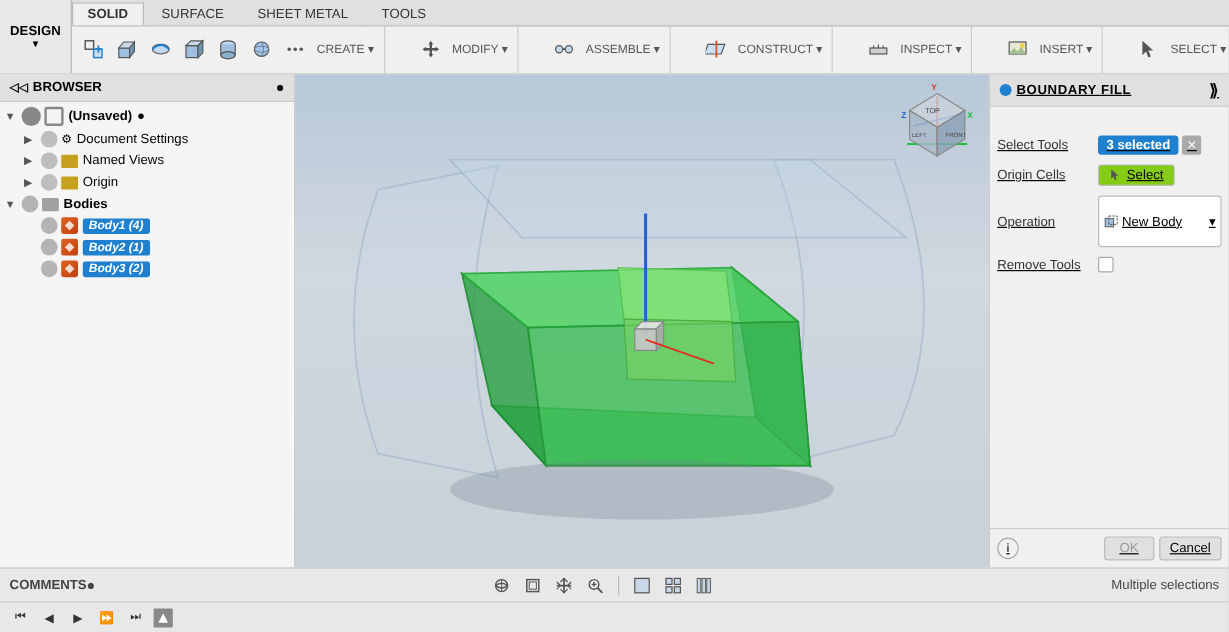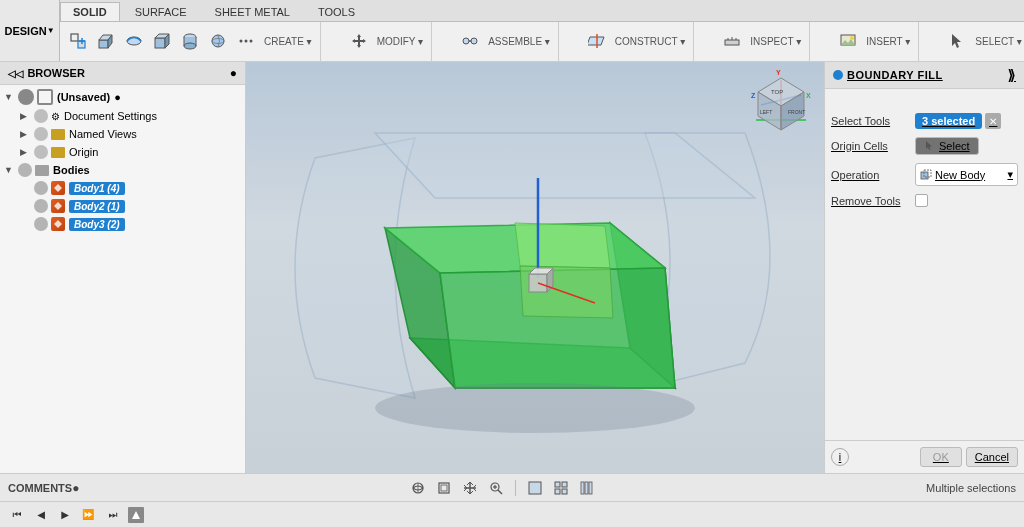--- a/index.html
+++ b/index.html
@@ -12,21 +12,21 @@
       display: flex;
       align-items: stretch;
       height: 62px;
       flex-shrink: 0;
     }
     .design-btn {
       background: #e8e8e8;
       border-right: 1px solid #bbb;
       padding: 0 10px;
       display: flex;
-      flex-direction: row;
+      flex-direction: column;
       align-items: center;
       justify-content: center;
       cursor: pointer;
       min-width: 60px;
     }
     .design-btn span { font-weight: bold; font-size: 11px; }
     .design-btn .arrow { font-size: 8px; }
 
     .tabs-and-toolbar {
       display: flex;
@@ -211,33 +211,33 @@
       font-weight: bold;
     }
     .clear-btn {
       width: 16px; height: 16px;
       background: #aaa;
       border-radius: 2px;
       display: flex; align-items: center; justify-content: center;
       font-size: 10px; color: white; cursor: pointer;
     }
     .select-btn {
-      background: #737373;
+      background: #84cc16;
       border: 1px solid #bbb;
       border-radius: 3px;
       padding: 2px 8px;
       font-size: 11px;
       cursor: pointer;
       display: flex; align-items: center; gap: 3px;
     }
     .operation-select {
       background: white;
       border: 1px solid #bbb;
       border-radius: 3px;
-      padding: 4px 4px;
+      padding: 14px 4px;
       font-size: 11px;
       width: 100%;
       display: flex; align-items: center; justify-content: space-between;
     }
     .checkbox {
       width: 13px; height: 13px;
       border: 1px solid #aaa;
       background: white;
       border-radius: 2px;
       cursor: pointer;

